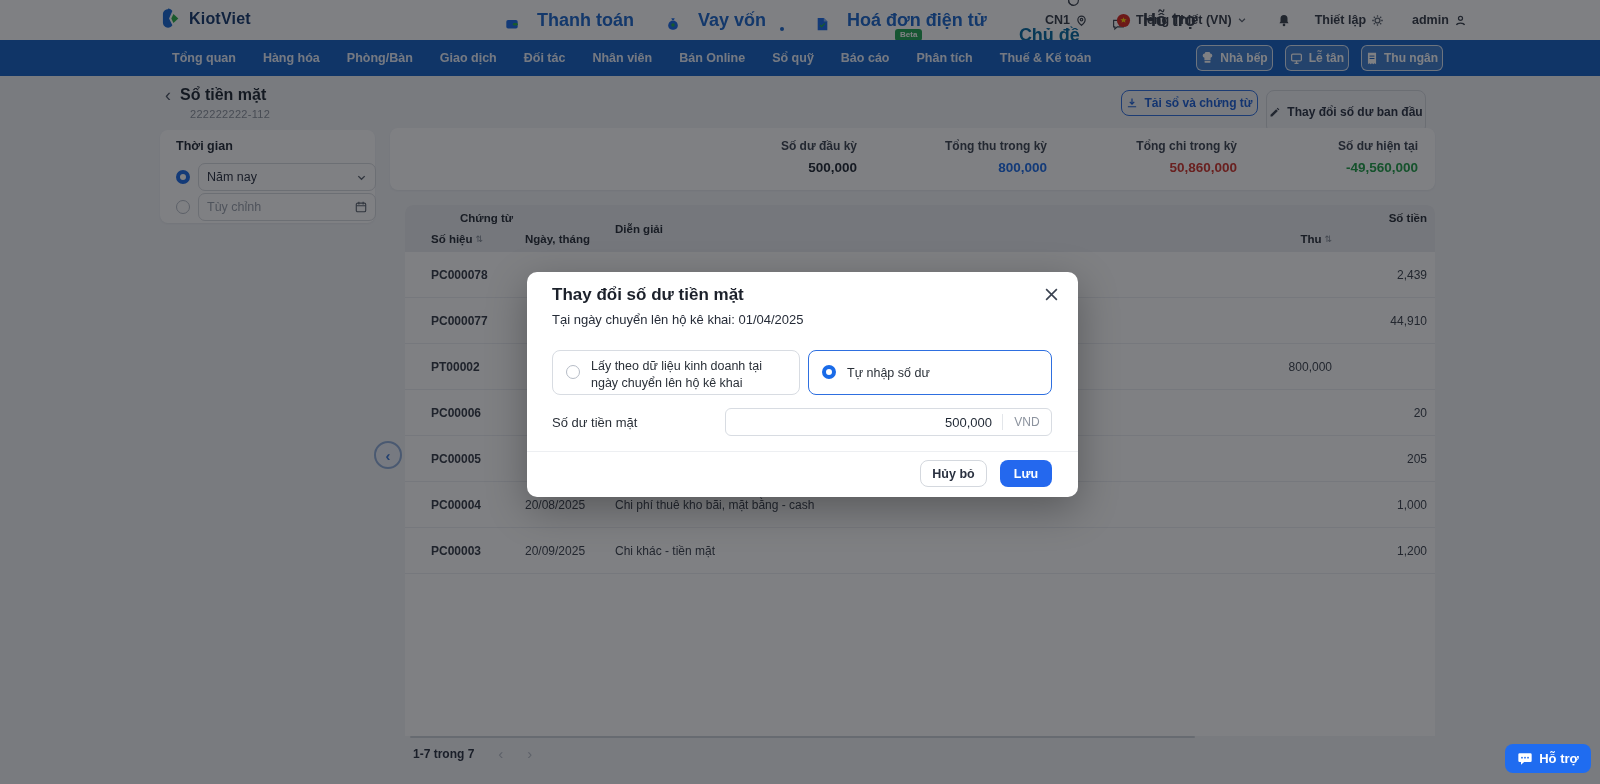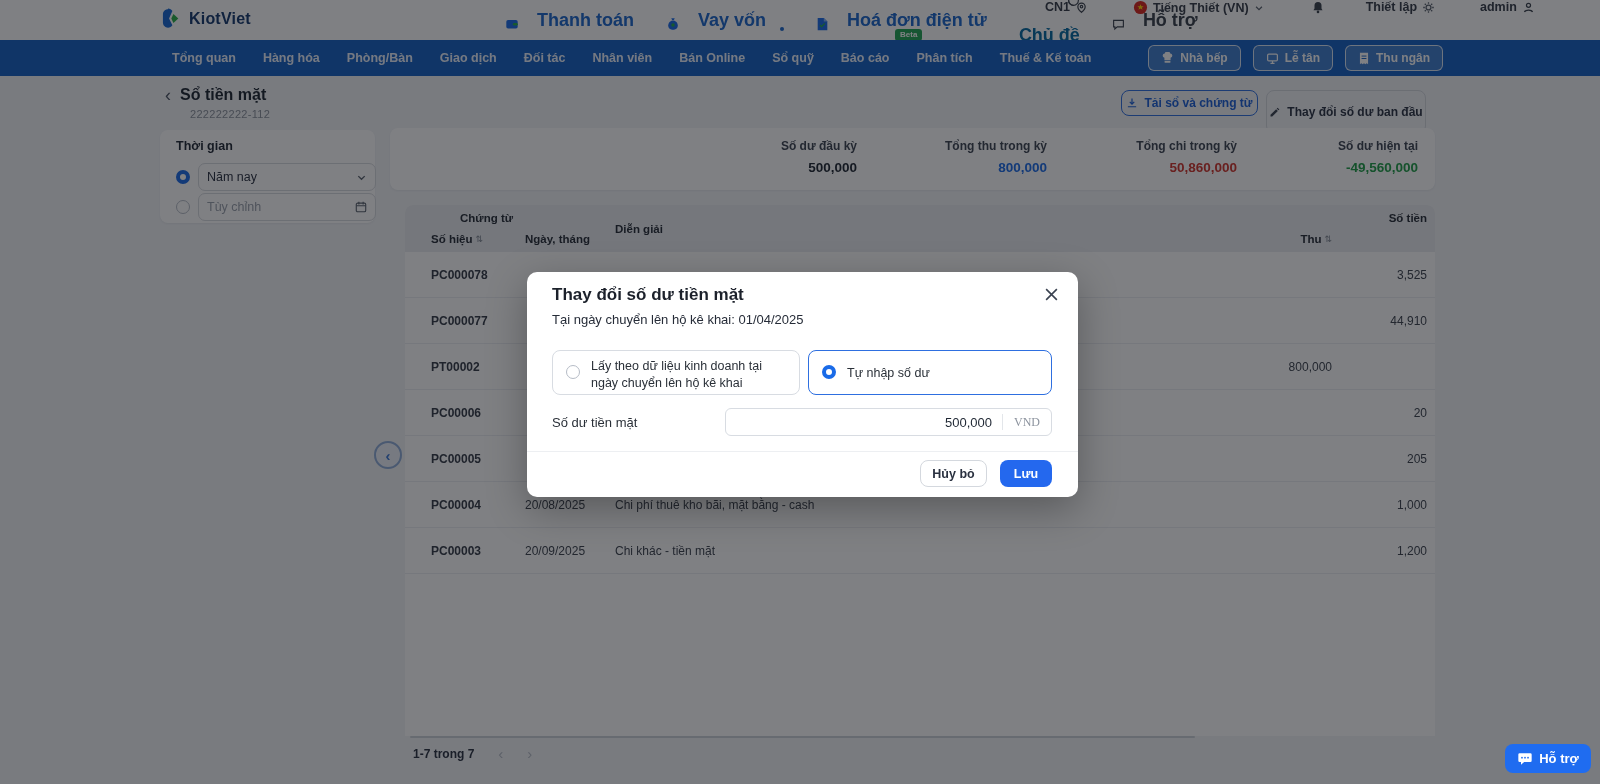--- a/index.html
+++ b/index.html
@@ -9,29 +9,29 @@
 
   
   .topbar{position:absolute;left:0;top:0;width:1600px;height:40px;background:#ffffff;}
   .brand{position:absolute;left:161px;top:8px;display:flex;align-items:center;gap:7px;}
   .brand-text{font-size:16px;font-weight:bold;color:#14386e;letter-spacing:.2px;}
   .topmenu{position:absolute;left:505px;top:0;height:40px;display:flex;align-items:center;gap:32px;}
   .topmenu-item{display:flex;align-items:flex-end;gap:18px;font-size:18px;color:#1a66cc;font-weight:bold;cursor:pointer;position:relative;}
   .sup-dot{width:4px;height:4px;border-radius:50%;background:#1a66cc;margin:-8px 0 0 -4px;}
   .beta-badge{position:absolute;left:895px;top:29px;background:#21a453;color:#fff;font-size:8px;
               font-weight:bold;padding:1px 5px;border-radius:3px;line-height:1.2;}
-  .topright{position:absolute;left:1045px;top:0;height:40px;display:flex;align-items:flex-start;gap:31px;}
+  .topright{position:absolute;left:1045px;top:0;height:40px;display:flex;align-items:center;gap:14px;}
   .topright .item{display:flex;align-items:center;gap:5px;font-size:12.5px;color:#343b47;font-weight:bold;cursor:pointer;}
 
   
   .navbar{position:absolute;left:0;top:40px;width:1600px;height:36px;background:#1561c4;}
   .navitems{position:absolute;left:172px;top:0;height:36px;display:flex;align-items:center;gap:27px;}
   .navitem{font-size:12.5px;font-weight:bold;color:#eaf1fc;cursor:pointer;white-space:nowrap;}
   .navactions{position:absolute;right:157px;top:5px;display:flex;gap:12px;}
-  .navbtn{display:flex;align-items:center;gap:6px;height:24px;padding:0 12px;border:1px solid rgba(255,255,255,.8);
+  .navbtn{display:flex;align-items:center;gap:6px;height:24px;padding:0 4px;border:1px solid rgba(255,255,255,.8);
           border-radius:6px;background:rgba(255,255,255,.18);color:#fff;font-size:12px;font-weight:bold;cursor:pointer;}
 
   
   .page-title-row{position:absolute;left:165px;top:86px;display:flex;align-items:flex-start;gap:9px;}
   .back-chevron{font-size:18px;color:#4a5362;line-height:18px;cursor:pointer;}
   .page-title{font-size:16px;font-weight:bold;color:#1b2430;line-height:18px;}
   .page-subtitle{position:absolute;left:190px;top:108px;font-size:11px;color:#8a919c;letter-spacing:.3px;}
   .time-card{position:absolute;left:160px;top:130px;width:215px;height:93px;background:#fff;border-radius:8px;
              box-shadow:0 1px 2px rgba(20,30,50,.06);}
   .time-title{position:absolute;left:16px;top:9px;font-size:12.5px;font-weight:bold;color:#1f2733;}
@@ -102,21 +102,21 @@
   .opt .radio{position:absolute;left:13px;top:14px;}
   .opt .opt-label{position:absolute;left:38px;font-size:12.5px;color:#2a3038;line-height:1.32;}
   .opt1 .opt-label{top:7px;width:195px;}
   .opt2 .opt-label{top:14px;}
   .field-label{position:absolute;left:25px;top:143px;font-size:13px;color:#2a3038;}
   .field-input{position:absolute;left:198px;top:136px;width:327px;height:28px;border:1px solid #d8dce2;border-radius:6px;
                box-sizing:border-box;display:flex;align-items:center;background:#fff;}
   .field-input input{flex:1;border:none;outline:none;text-align:right;font-size:13px;color:#1f2733;
                      padding-right:10px;font-family:"Liberation Sans",sans-serif;background:transparent;min-width:0;}
   .unit-sep{width:1px;height:16px;background:#e3e6ea;}
-  .unit{width:48px;text-align:center;font-size:12px;color:#8c939e;font-family:Liberation Serif, serif;}
+  .unit{width:48px;text-align:center;font-size:12px;color:#8c939e;}
   .modal-divider{position:absolute;left:0;top:179px;width:551px;height:1px;background:#edeff2;}
   .btn-cancel{position:absolute;left:393px;top:188px;width:67px;height:27px;border:1px solid #d4d8de;border-radius:8px;
               background:#fff;display:flex;align-items:center;justify-content:center;font-size:12.5px;font-weight:bold;
               color:#2a3140;cursor:pointer;box-sizing:border-box;}
   .btn-save2{position:absolute;left:473px;top:188px;width:52px;height:27px;border-radius:8px;background:#2468ee;
              display:flex;align-items:center;justify-content:center;font-size:12.5px;font-weight:bold;color:#fff;
              cursor:pointer;}
 
   
   .support-btn{position:absolute;left:1505px;top:744px;width:86px;height:29px;background:#1f6cf0;border-radius:8px;
@@ -380,21 +380,21 @@
         <span>Thu</span>
         <span class="sort">⇅</span>
       </div>
     </div>
 
     <div class="trow" style="top:47px;">
       <span class="cell code" style="left:26px;">PC000078</span>
       <span class="cell" style="left:120px;"></span>
       <span class="cell" style="left:210px;"></span>
       <span class="cell num" style="right:103px;"></span>
-      <span class="cell num" style="right:8px;">3,525</span>
+      <span class="cell num" style="right:8px;">2,439</span>
     </div>
     <div class="trow" style="top:93px;">
       <span class="cell code" style="left:26px;">PC000077</span>
       <span class="cell" style="left:120px;"></span>
       <span class="cell" style="left:210px;"></span>
       <span class="cell num" style="right:103px;"></span>
       <span class="cell num" style="right:8px;">44,910</span>
     </div>
     <div class="trow" style="top:139px;">
       <span class="cell code" style="left:26px;">PT00002</span>

